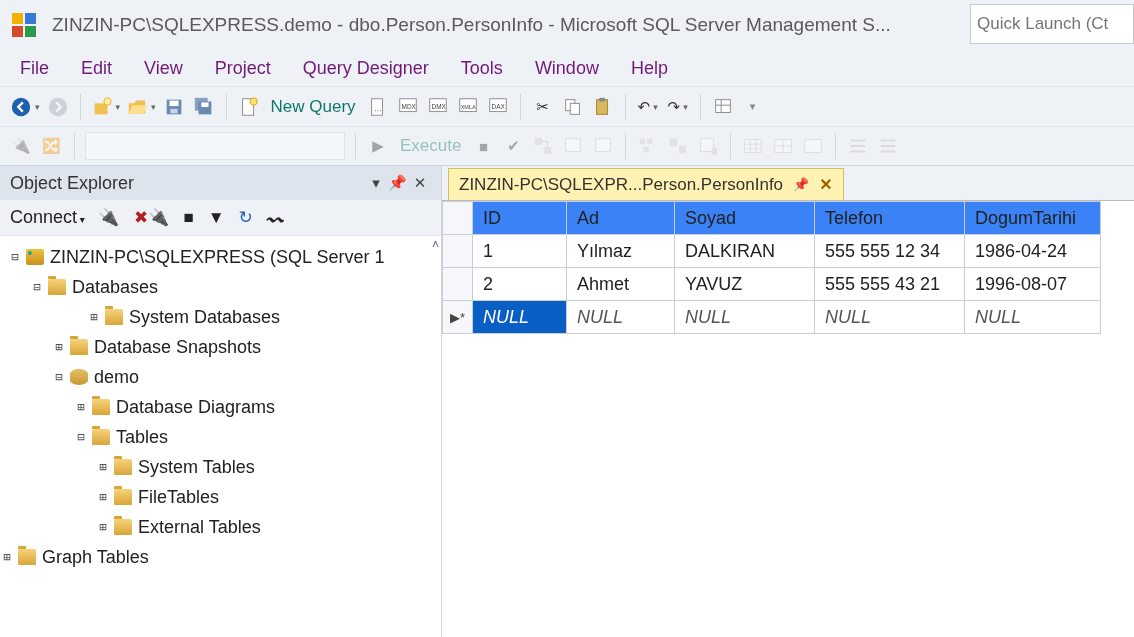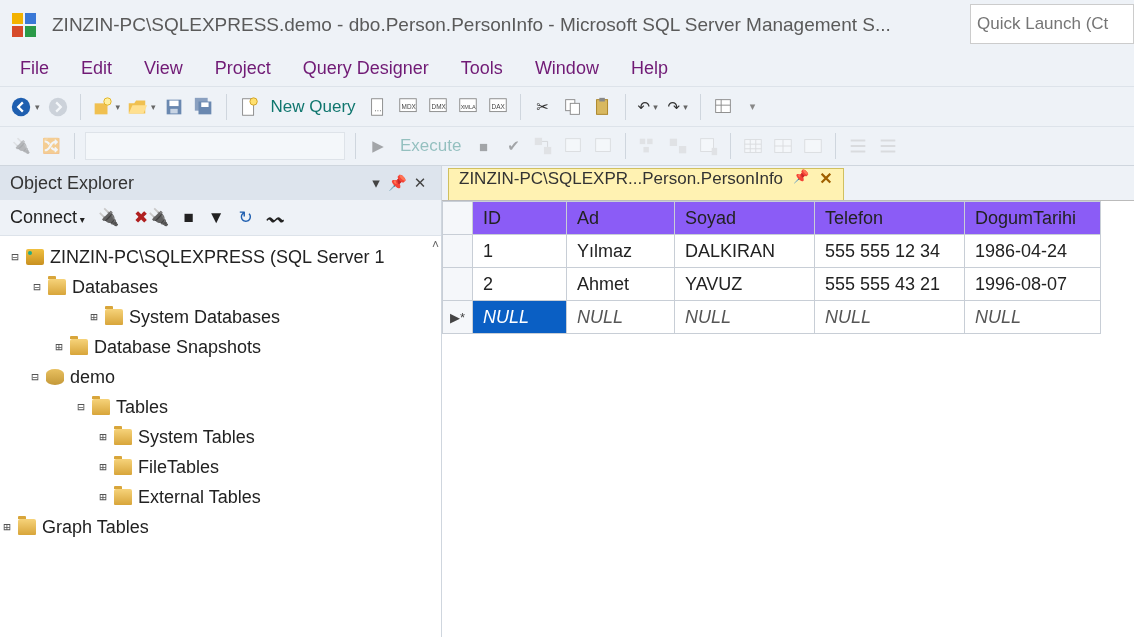--- a/index.html
+++ b/index.html
@@ -46,29 +46,29 @@
   .ic.server { background:linear-gradient(#f0c040,#c89020); border-radius:2px; position:relative; }
   .ic.server::after { content:""; position:absolute; left:2px; top:2px; width:4px; height:4px; background:#2a8; border-radius:50%; }
   .ic.folder { background:linear-gradient(#f6d37a,#d8a53a); border-radius:2px 2px 1px 1px; position:relative; }
   .ic.folder::before { content:""; position:absolute; top:-3px; left:0; width:8px; height:3px; background:#d8a53a; border-radius:1px 1px 0 0; }
   .ic.db { background:linear-gradient(#e8c060,#c49838); border-radius:50%/30%; }
   .tree-scroll-up { position:absolute; right:2px; top:2px; font-size:12px; color:#666; }
   
   
   .doc-area { flex:1; background:#fff; display:flex; flex-direction:column; }
   .doc-tabs { height:34px; background:#eef2f7; display:flex; align-items:flex-end; padding-left:6px; }
-  .doc-tab { height:32px; background:#fff2b2; border:1px solid #d0c060; border-bottom:none; display:flex; padding:0 10px; font-size:17px; color:#333; gap:10px; }
+  .doc-tab { height:32px; background:#fff2b2; border:1px solid #d0c060; border-bottom:none; display:flex; align-items:center; padding:0 10px; font-size:17px; color:#333; gap:10px; }
   .doc-tab .pin { font-size:13px; color:#555; }
   .doc-tab .close { font-size:16px; color:#a06000; font-weight:bold; }
   
   
   .grid { border-top:1px solid #bbb; }
   table.data { border-collapse:collapse; font-size:18px; }
   table.data th, table.data td { border:1px solid #c8ced6; padding:4px 10px; text-align:left; height:33px; }
-  table.data th { background:#8b5cf6; font-weight:normal; color:#222; }
+  table.data th { background:#3b82f6; font-weight:normal; color:#222; }
   table.data th.rowhead, table.data td.rowhead { width:30px; background:#f5f7fa; text-align:center; font-size:13px; color:#444; padding:0; }
   table.data td.null { font-style:italic; color:#555; }
   table.data td.null.sel { background:#0a5fc4; color:#fff; }
   .col-id { width:94px; }
   .col-ad { width:108px; }
   .col-soyad { width:140px; }
   .col-tel { width:150px; }
   .col-dt { width:136px; }
   
   
@@ -322,24 +322,29 @@
         <div class="tree-row" style="padding-left:52px;margin-left:35px;">
             <span class="exp plus"></span>
             <span class="ic folder"></span>
             <span>System Databases</span>
           </div>
         <div class="tree-row" style="padding-left:52px;">
             <span class="exp plus"></span>
             <span class="ic folder"></span>
             <span>Database Snapshots</span>
           </div>
-        <div class="tree-row" style="padding-left:28px;">
+        <div class="tree-row" style="padding-left:52px;">
             <span class="exp minus"></span>
             <span class="ic db"></span>
             <span>demo</span>
+          </div>
+        <div class="tree-row" style="padding-left:74px;">
+            <span class="exp plus"></span>
+            <span class="ic folder"></span>
+            <span>Database Diagrams</span>
           </div>
         <div class="tree-row" style="padding-left:74px;">
             <span class="exp minus"></span>
             <span class="ic folder"></span>
             <span>Tables</span>
           </div>
         <div class="tree-row" style="padding-left:96px;">
             <span class="exp plus"></span>
             <span class="ic folder"></span>
             <span>System Tables</span>

